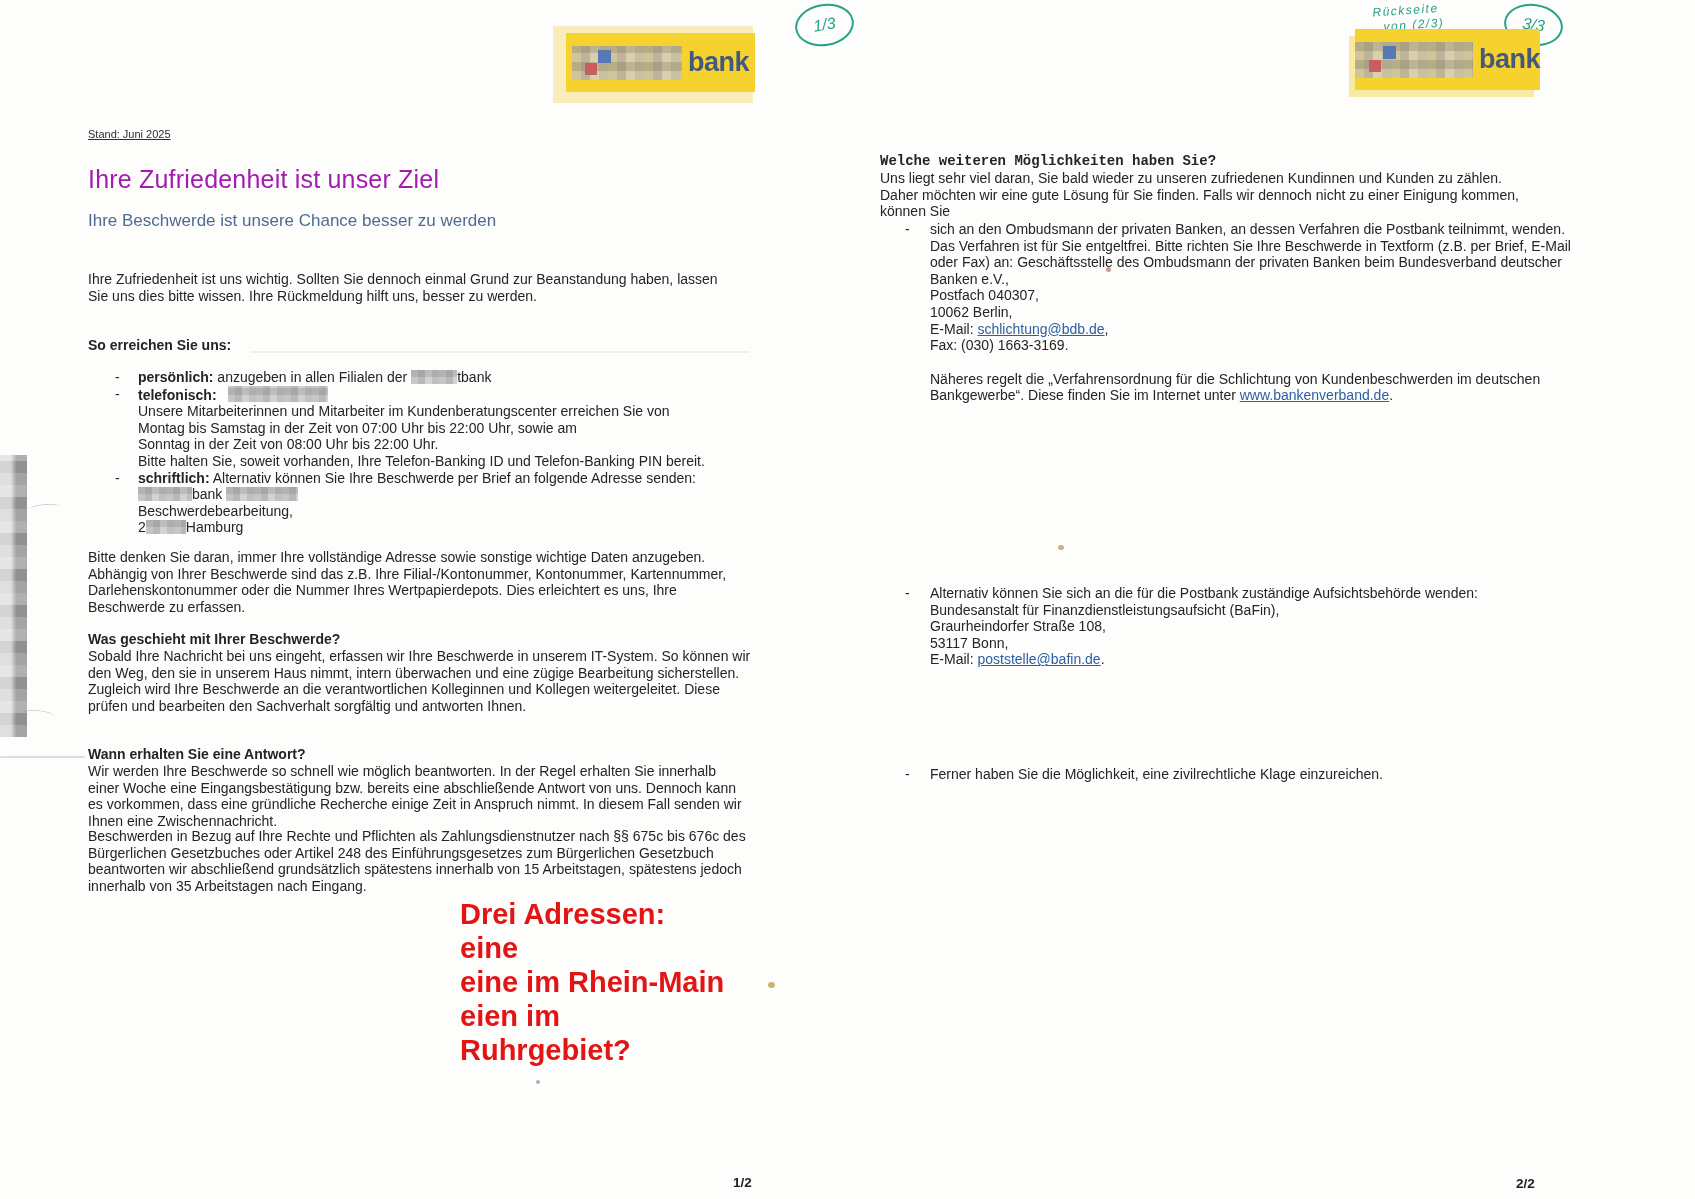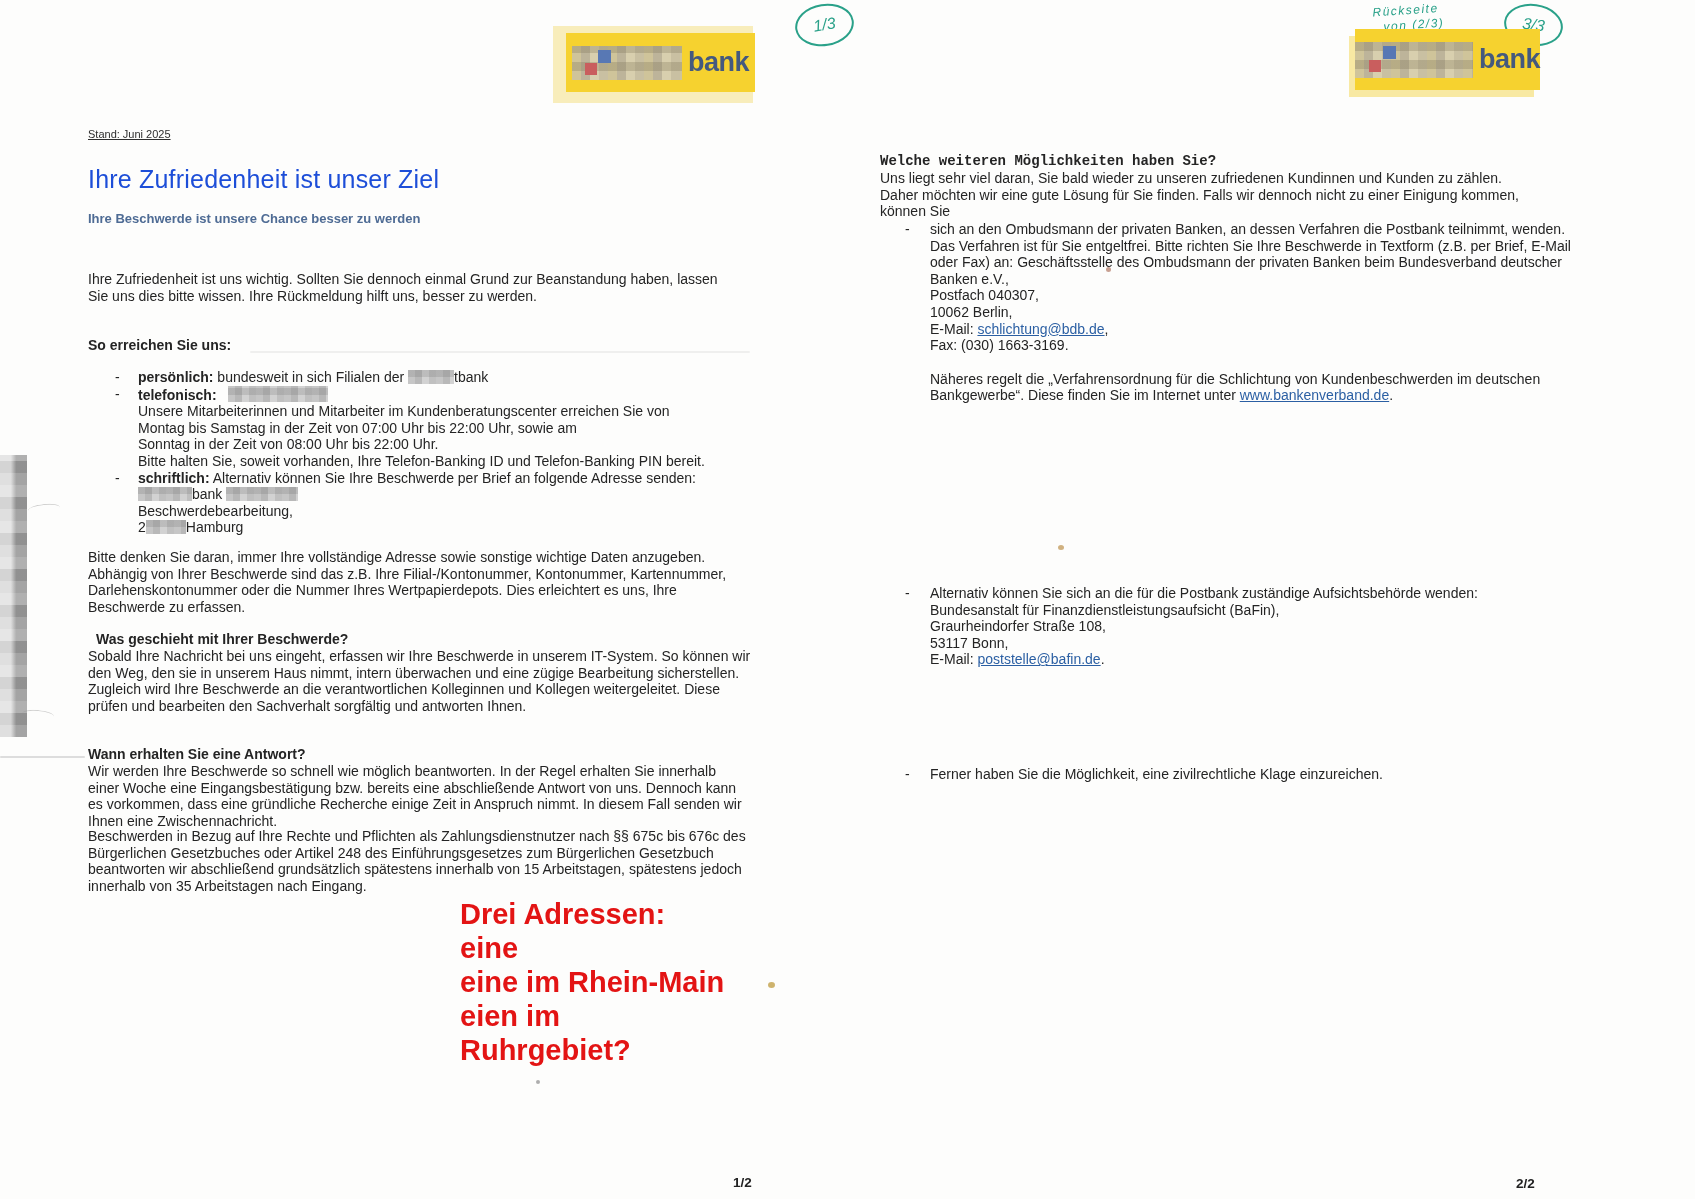--- a/index.html
+++ b/index.html
@@ -3,22 +3,22 @@
 <meta charset="utf-8">
 <style>
   html,body{margin:0;padding:0;background:#e8e8e8;}
   .canvas{position:relative;width:1695px;height:1199px;background:#fdfdfc;overflow:hidden;
           font-family:"Liberation Sans",sans-serif;color:#242424;}
   .abs{position:absolute;}
   
   .tiny{font-size:11px;color:#2e2e2e;}
   .body-t{font-size:14px;line-height:16.6px;}
   .bold{font-weight:700;}
-  .h1{font-size:25px;font-weight:400;color:#1d4ed8;letter-spacing:.2px;}
-  .h2{font-size:13px;font-weight:700;color:#4e6b94;}
+  .h1{font-size:25px;font-weight:400;color:#a21caf;letter-spacing:.2px;}
+  .h2{font-size:17px;font-weight:400;color:#4e6b94;}
   .link{color:#2b5fa3;text-decoration:underline;cursor:pointer;}
   .pagenum{font-size:13.5px;color:#222;font-weight:bold;}
   
   .rednote{color:#e31414;font-weight:700;font-size:29px;line-height:34px;}
   
   .ink{color:#2aa189;}
   .circle{width:55px;height:38px;border:2px solid #2aa189;border-radius:50%;
           display:flex;align-items:center;justify-content:center;
           font-size:16px;font-style:italic;color:#2aa189;background:transparent;}
   .hand{font-size:12px;font-style:italic;letter-spacing:1.5px;line-height:15px;transform:rotate(-4deg);}
@@ -71,21 +71,21 @@
     <div class="abs h1" style="left:88px;top:165px;">Ihre Zufriedenheit ist unser Ziel</div>
     <div class="abs h2" style="left:88px;top:211px;">Ihre Beschwerde ist unsere Chance besser zu werden</div>
 
     <div class="abs body-t" style="left:88px;top:271px;width:652px;">Ihre Zufriedenheit ist uns wichtig. Sollten Sie dennoch einmal Grund zur Beanstandung haben, lassen Sie uns dies bitte wissen. Ihre Rückmeldung hilft uns, besser zu werden.</div>
 
     <div class="abs body-t bold" style="left:88px;top:337px;">So erreichen Sie uns:</div>
 
     <div class="abs body-t" style="left:88px;top:369px;width:660px;">
       <div class="bullet">
         <span class="dash">-</span>
-        <span class="bold">persönlich:</span><span> bundesweit in sich Filialen der </span><span class="mz" style="width:46px;height:14px;"></span><span>tbank</span>
+        <span class="bold">persönlich:</span><span> anzugeben in allen Filialen der </span><span class="mz" style="width:46px;height:14px;"></span><span>tbank</span>
       </div>
       <div class="bullet">
         <span class="dash">-</span>
         <span class="bold">telefonisch:</span>
         <span class="mz" style="width:100px;height:16px;margin-left:8px;"></span>
         <div>Unsere Mitarbeiterinnen und Mitarbeiter im Kundenberatungscenter erreichen Sie von</div>
         <div>Montag bis Samstag in der Zeit von 07:00 Uhr bis 22:00 Uhr, sowie am</div>
         <div>Sonntag in der Zeit von 08:00 Uhr bis 22:00 Uhr.</div>
         <div>Bitte halten Sie, soweit vorhanden, Ihre Telefon-Banking ID und Telefon-Banking PIN bereit.</div>
       </div>
@@ -93,21 +93,21 @@
         <span class="dash">-</span>
         <span class="bold">schriftlich:</span><span> Alternativ können Sie Ihre Beschwerde per Brief an folgende Adresse senden:</span>
         <div><span class="mz" style="width:54px;height:14px;"></span><span>bank </span><span class="mz" style="width:72px;height:14px;"></span></div>
         <div>Beschwerdebearbeitung,</div>
         <div><span>2</span><span class="mz" style="width:40px;height:14px;"></span><span>Hamburg</span></div>
       </div>
     </div>
 
     <div class="abs body-t" style="left:88px;top:549px;width:662px;">Bitte denken Sie daran, immer Ihre vollständige Adresse sowie sonstige wichtige Daten anzugeben. Abhängig von Ihrer Beschwerde sind das z.B. Ihre Filial-/Kontonummer, Kontonummer, Kartennummer, Darlehenskontonummer oder die Nummer Ihres Wertpapierdepots. Dies erleichtert es uns, Ihre Beschwerde zu erfassen.</div>
 
-    <div class="abs body-t bold" style="left:96px;top:631px;">Was geschieht mit Ihrer Beschwerde?</div>
+    <div class="abs body-t bold" style="left:88px;top:631px;">Was geschieht mit Ihrer Beschwerde?</div>
     <div class="abs body-t" style="left:88px;top:648px;width:668px;">Sobald Ihre Nachricht bei uns eingeht, erfassen wir Ihre Beschwerde in unserem IT-System. So können wir den Weg, den sie in unserem Haus nimmt, intern überwachen und eine zügige Bearbeitung sicherstellen. Zugleich wird Ihre Beschwerde an die verantwortlichen Kolleginnen und Kollegen weitergeleitet. Diese prüfen und bearbeiten den Sachverhalt sorgfältig und antworten Ihnen.</div>
 
     <div class="abs body-t bold" style="left:88px;top:746px;">Wann erhalten Sie eine Antwort?</div>
     <div class="abs body-t" style="left:88px;top:763px;width:660px;">Wir werden Ihre Beschwerde so schnell wie möglich beantworten. In der Regel erhalten Sie innerhalb einer Woche eine Eingangsbestätigung bzw. bereits eine abschließende Antwort von uns. Dennoch kann es vorkommen, dass eine gründliche Recherche einige Zeit in Anspruch nimmt. In diesem Fall senden wir Ihnen eine Zwischennachricht.</div>
 
     <div class="abs body-t" style="left:88px;top:828px;width:662px;">Beschwerden in Bezug auf Ihre Rechte und Pflichten als Zahlungsdienstnutzer nach §§ 675c bis 676c des Bürgerlichen Gesetzbuches oder Artikel 248 des Einführungsgesetzes zum Bürgerlichen Gesetzbuch beantworten wir abschließend grundsätzlich spätestens innerhalb von 15 Arbeitstagen, spätestens jedoch innerhalb von 35 Arbeitstagen nach Eingang.</div>
 
     <div class="abs rednote" style="left:460px;top:897px;width:266px;">
       <div>Drei Adressen: eine</div>
       <div>eine im Rhein-Main</div>

